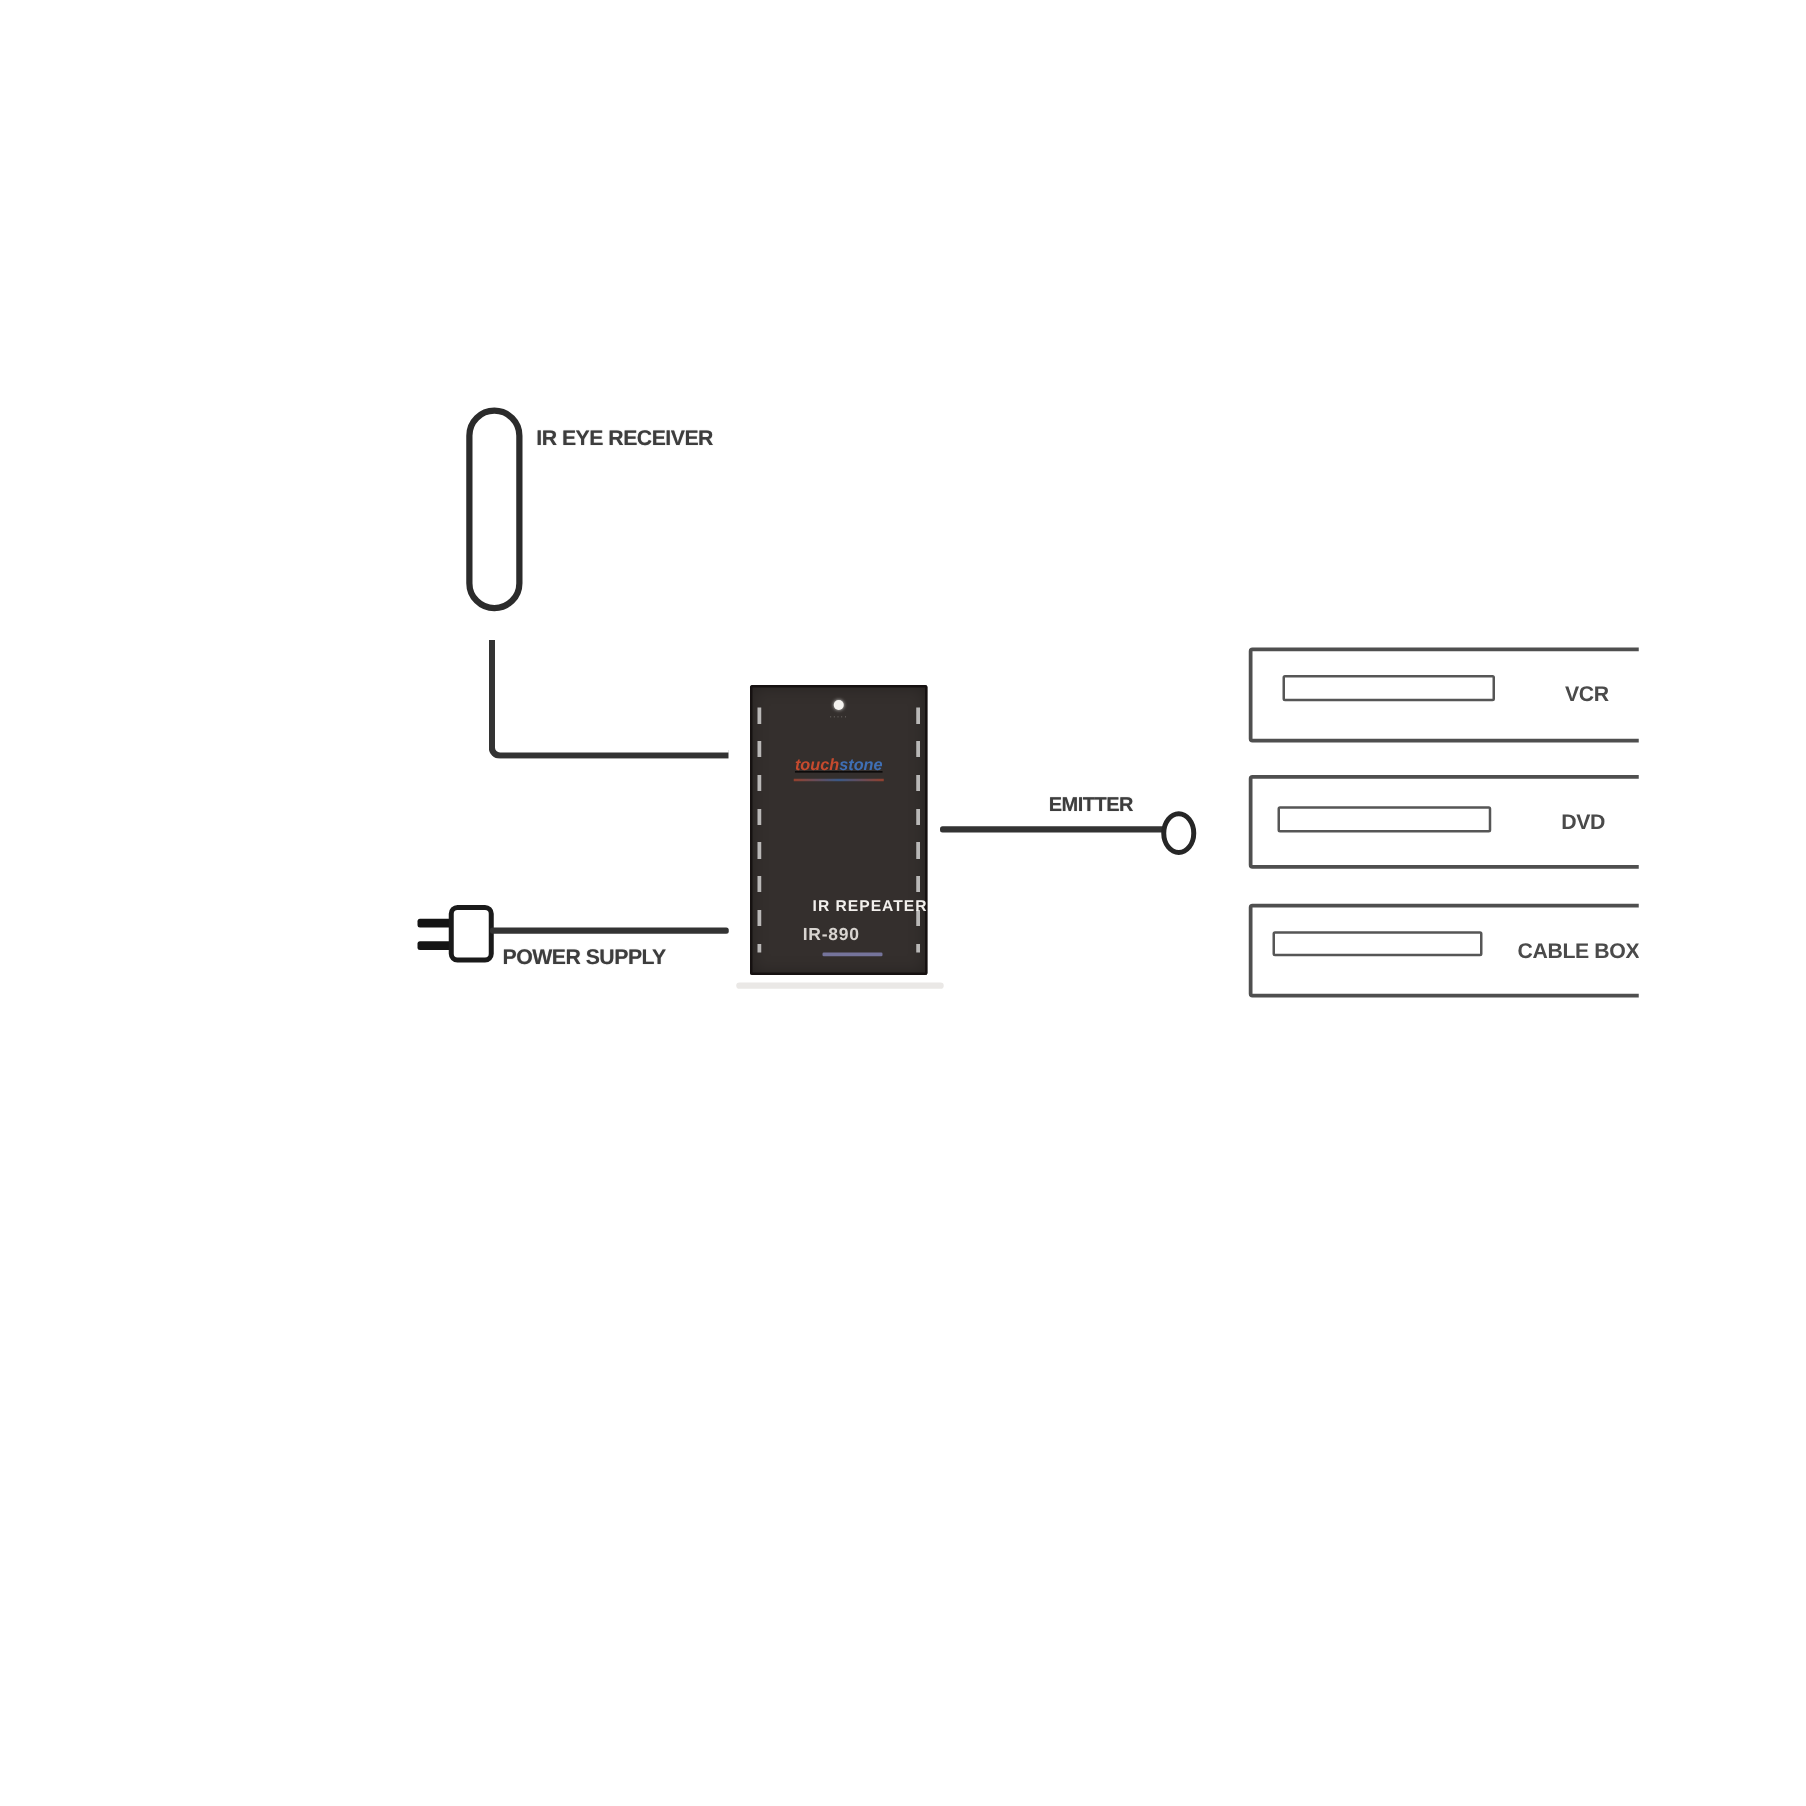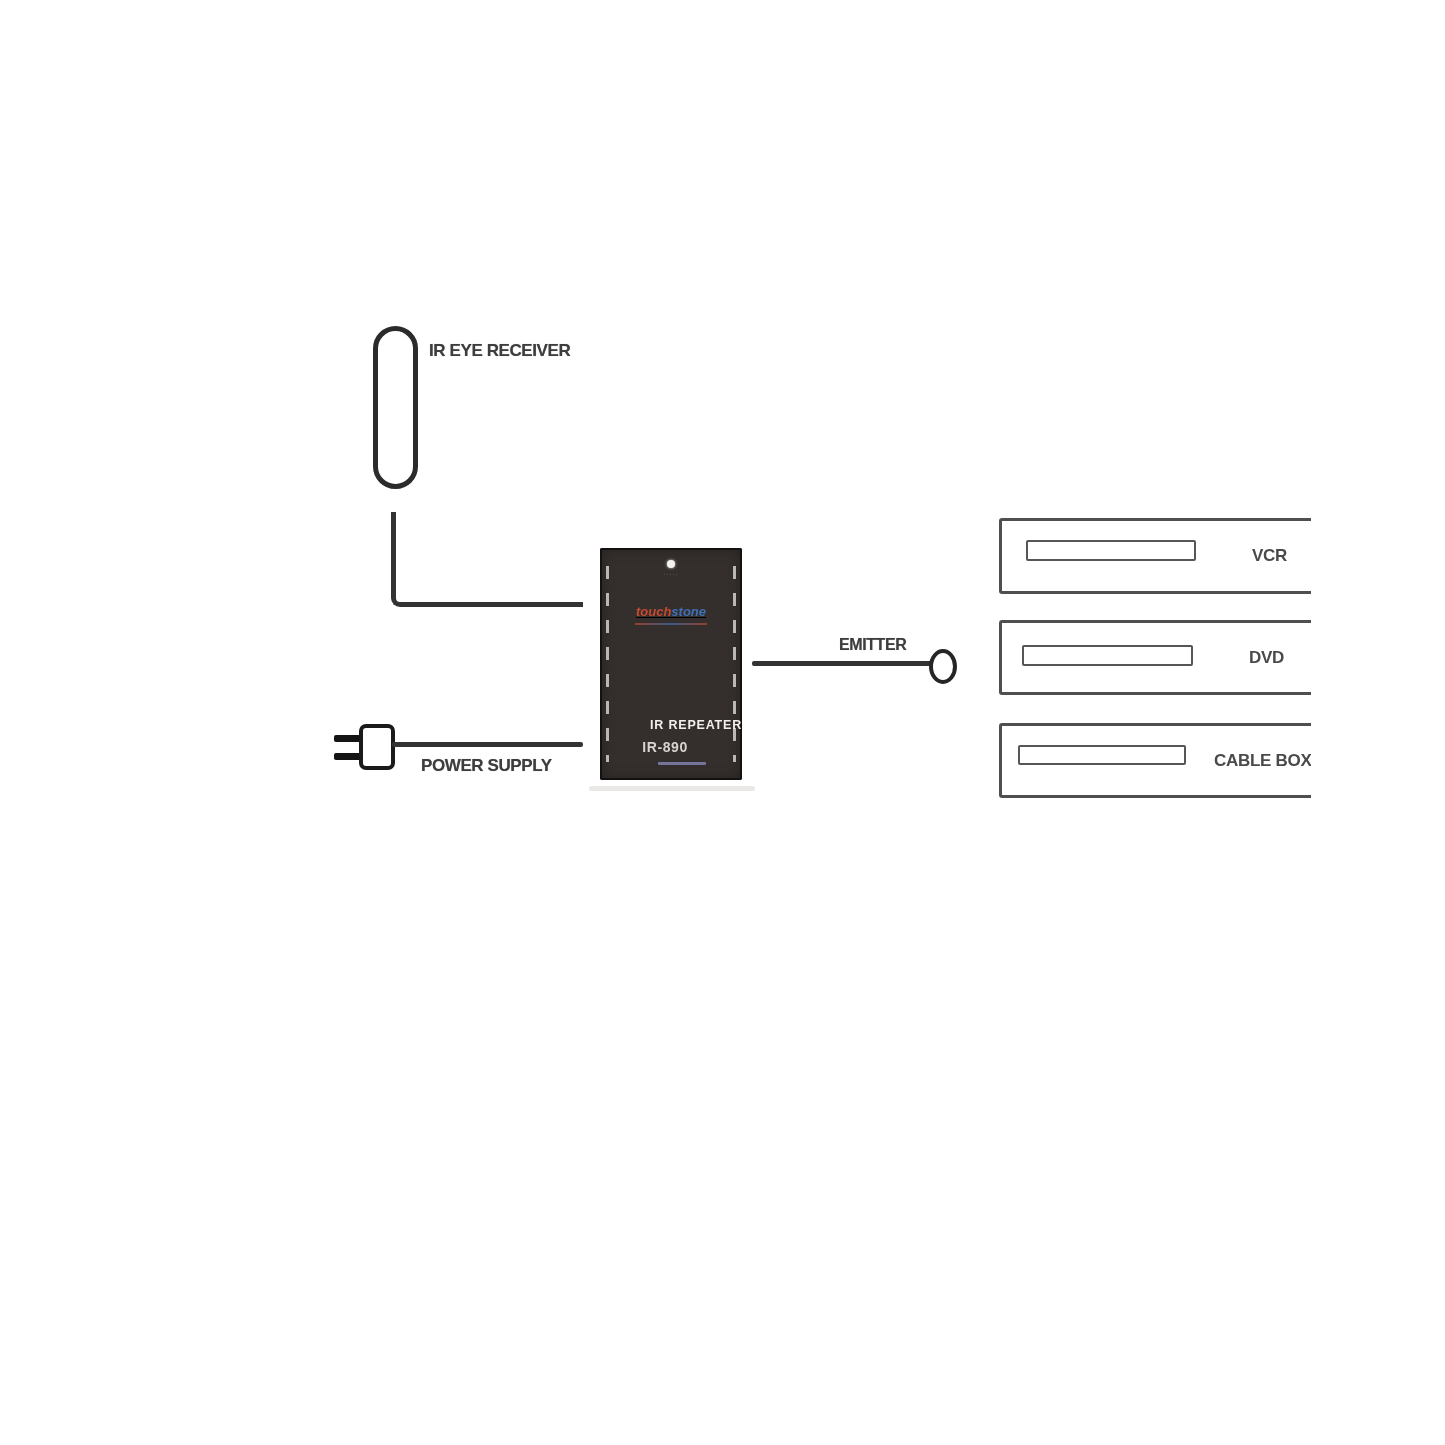--- a/index.html
+++ b/index.html
@@ -90,21 +90,21 @@
 <div id="canvas">
 
   <div class="abs pill"></div>
   <div class="lbl" style="left:429px;top:341px;">IR EYE RECEIVER</div>
   <div class="abs wire-l"></div>
 
   <div class="abs prong" style="top:735px;"></div>
   <div class="abs prong" style="top:753px;"></div>
   <div class="abs plug-body"></div>
   <div class="abs cable power-cable"></div>
-  <div class="lbl" style="left:402px;top:756px;margin-left:19px;">POWER SUPPLY</div>
+  <div class="lbl" style="left:402px;top:756px;">POWER SUPPLY</div>
 
   <div class="abs repeater">
     <div class="led"></div>
     <div class="led-caption">·····</div>
     <div class="brand"><span class="t1">touch</span><span class="t2">stone</span></div>
     <div class="brand-rule"></div>
     <div class="ports left"></div>
     <div class="ports right"></div>
     <div class="rep-name">IR REPEATER</div>
     <div class="rep-model">IR-890</div>

